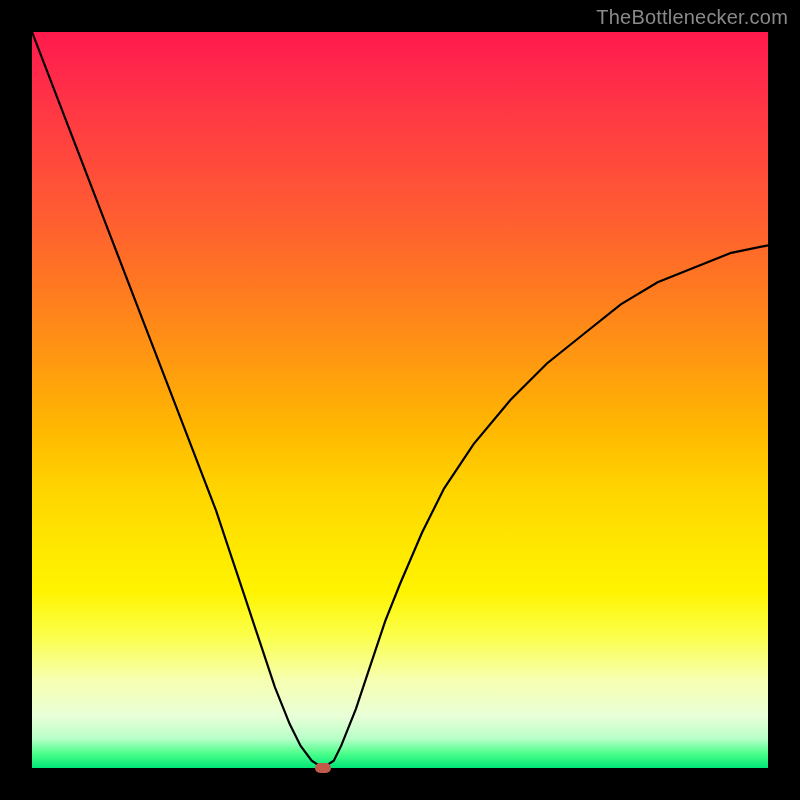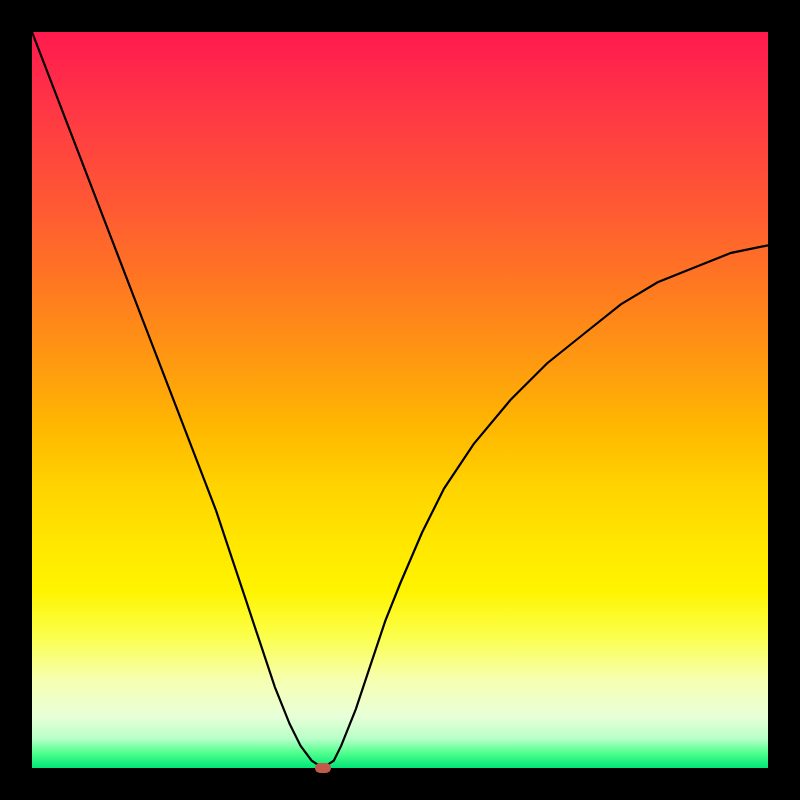--- a/index.html
+++ b/index.html
@@ -75,13 +75,14 @@
 
 <div class="frame">
   <div class="plot-area"></div>
 
   <svg class="curve-svg" viewBox="0 0 736 736" preserveAspectRatio="none">
     <path id="curve-path" d="M0.00 0.00 L36.80 95.68 L73.60 191.36 L110.40 287.04 L147.20 382.72 L184.00 478.40 L198.72 522.56 L213.44 566.72 L228.16 610.88 L242.88 655.04 L257.60 691.84 L268.64 713.92 L279.68 728.64 L290.72 736.00 L301.76 728.64 L309.12 713.92 L323.84 677.12 L338.56 632.96 L353.28 588.80 L368.00 552.00 L390.08 500.48 L412.16 456.32 L441.60 412.16 L478.40 368.00 L515.20 331.20 L552.00 301.76 L588.80 272.32 L625.60 250.24 L662.40 235.52 L699.20 220.80 L736.00 213.44" fill="none" stroke="#000" stroke-width="2.2"></path>
   </svg>
 
   <div id="marker" class="marker" style="left: 322.72px; top: 768px; background: rgb(194, 90, 74);"></div>
 
+  <div class="watermark">TheBottlenecker.com</div>
 </div>
 
 </body></html>

